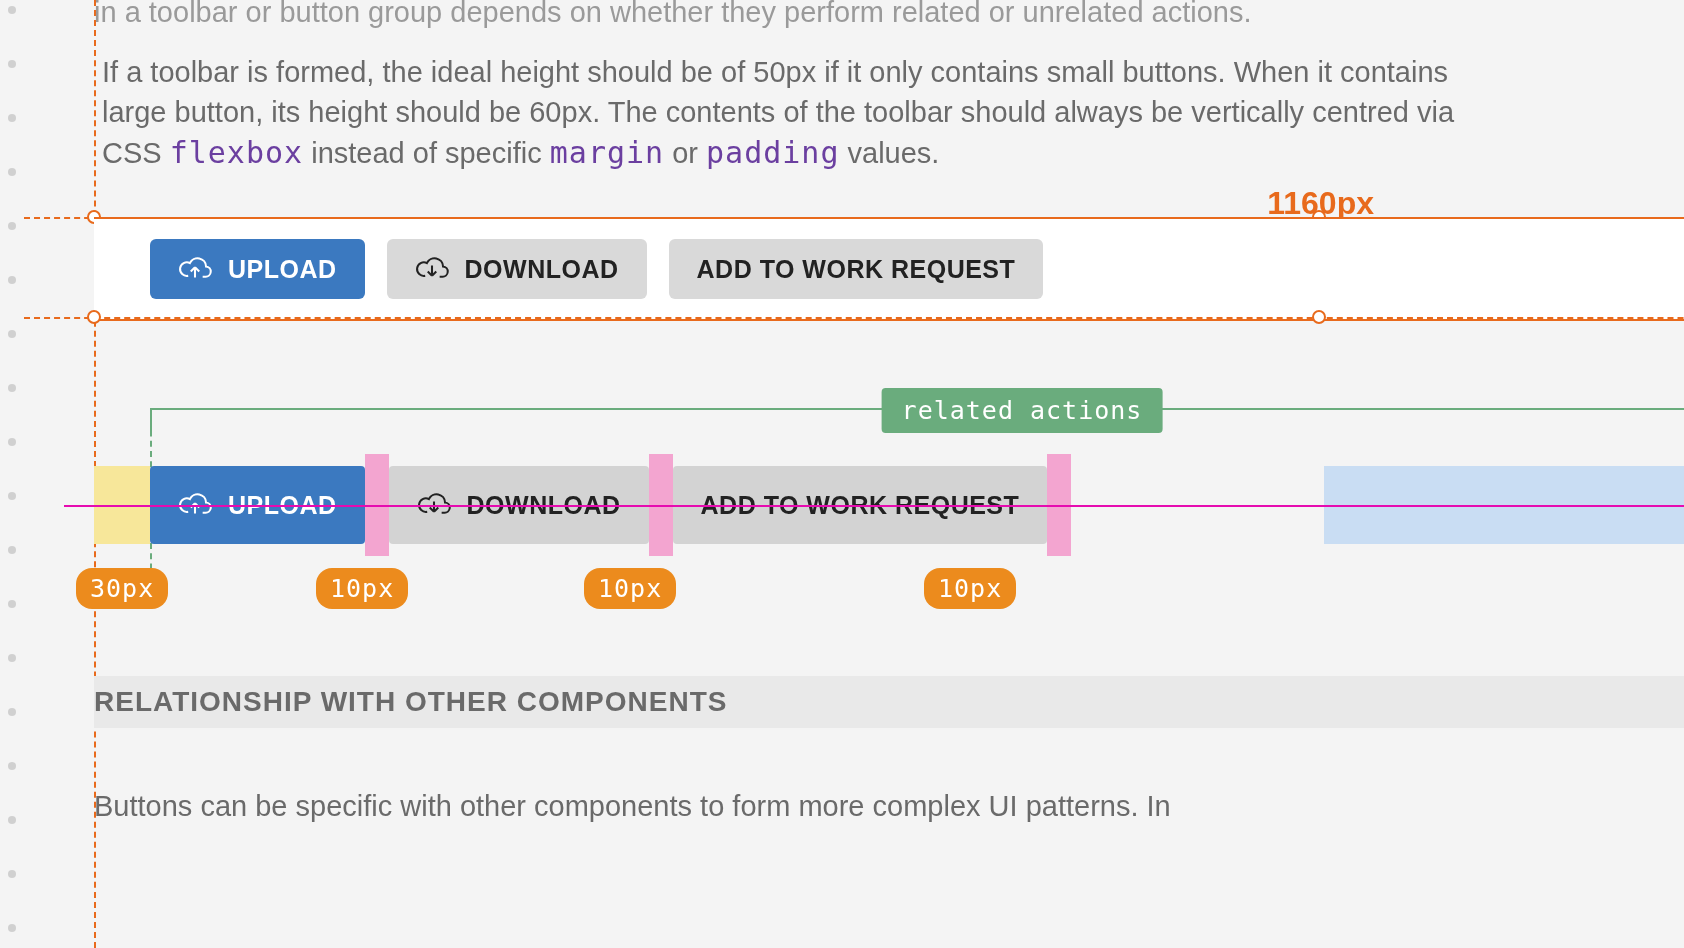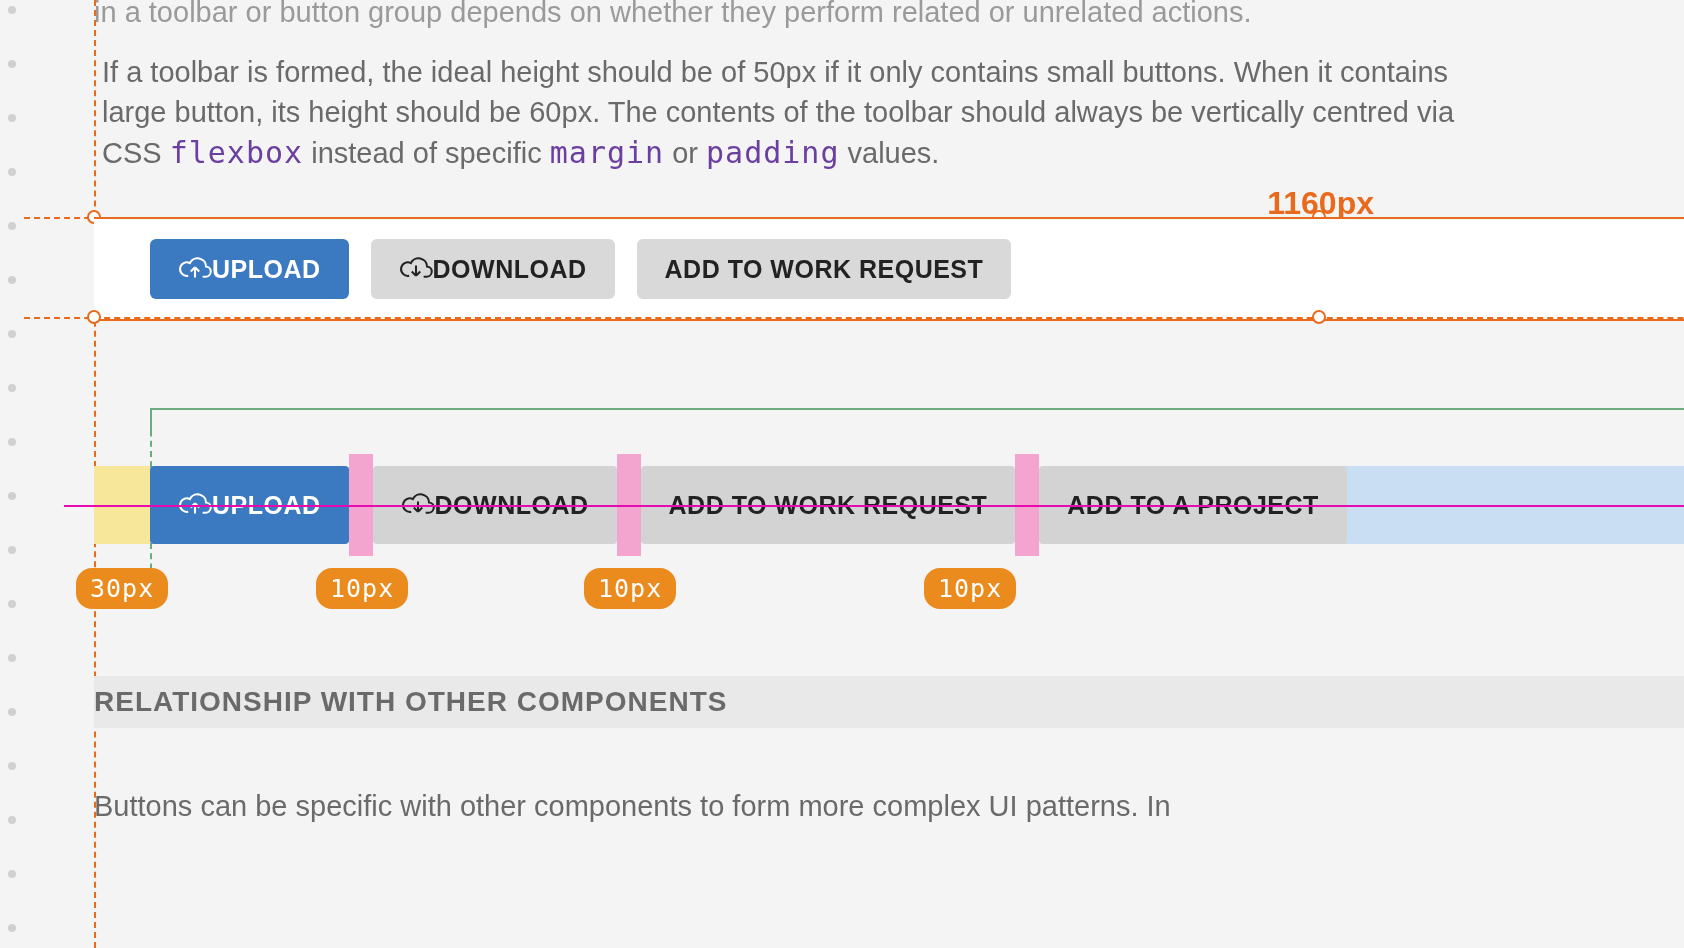--- a/index.html
+++ b/index.html
@@ -96,20 +96,21 @@
   }
   .btn{
     display:inline-flex;
     align-items:center;
     height:60px;
     border-radius:6px;
     font-size:25px;
     font-weight:600;
     letter-spacing:0.5px;
     padding:0 28px;
+    gap:16px;
     color:#222;
     cursor:default;
   }
   .btn.small{height:60px}
   .btn.primary{background:var(--blue);color:#fff}
   .btn.secondary{background:var(--gray-btn)}
   .row1{
     position:absolute;top:20px;left:56px;display:flex;gap:22px;
   }
   
@@ -259,20 +260,21 @@
       </div>
     </div>
     <div class="h-dashed" style="top:100px"></div>
     <span class="dot-handle" style="left:0;top:100px"></span>
     <span class="dot-handle" style="left:1225px;top:100px"></span>
   </div>
 
   <div class="diagram2" style="top:408px">
     <div class="green-bracket">
       <div class="vline-l"></div>
+      <span class="green-label">related actions</span>
     </div>
 
     <div class="toolbar2-wrap">
       <div class="yellow-gap"></div>
       <div class="blue-tail"></div>
       <div class="midline"></div>
 
       <div class="row2">
         <span class="btn primary">
           <span class="cloud">
@@ -291,23 +293,20 @@
                 <path fill="none" stroke="#222" stroke-width="2.4" d="M20 10v12m0 0l-5-5m5 5l5-5"></path>
               </svg>
           </span>
           <span>DOWNLOAD</span>
         </span>
         <span class="pink-gap tall"></span>
         <span class="btn secondary" style="background:var(--gray-btn-2)">
           <span>ADD TO WORK REQUEST</span>
         </span>
         <span class="pink-gap tall"></span>
-        <span class="btn secondary" style="background:var(--gray-btn-2)">
-          <span>ADD TO A PROJECT</span>
-        </span>
       </div>
     </div>
 
     <span class="px-tag" style="left:-18px;top:160px">30px</span>
     <span class="px-tag" style="left:222px;top:160px">10px</span>
     <span class="px-tag" style="left:490px;top:160px">10px</span>
     <span class="px-tag" style="left:830px;top:160px">10px</span>
   </div>
 
   <div class="section-h" style="top:676px">

